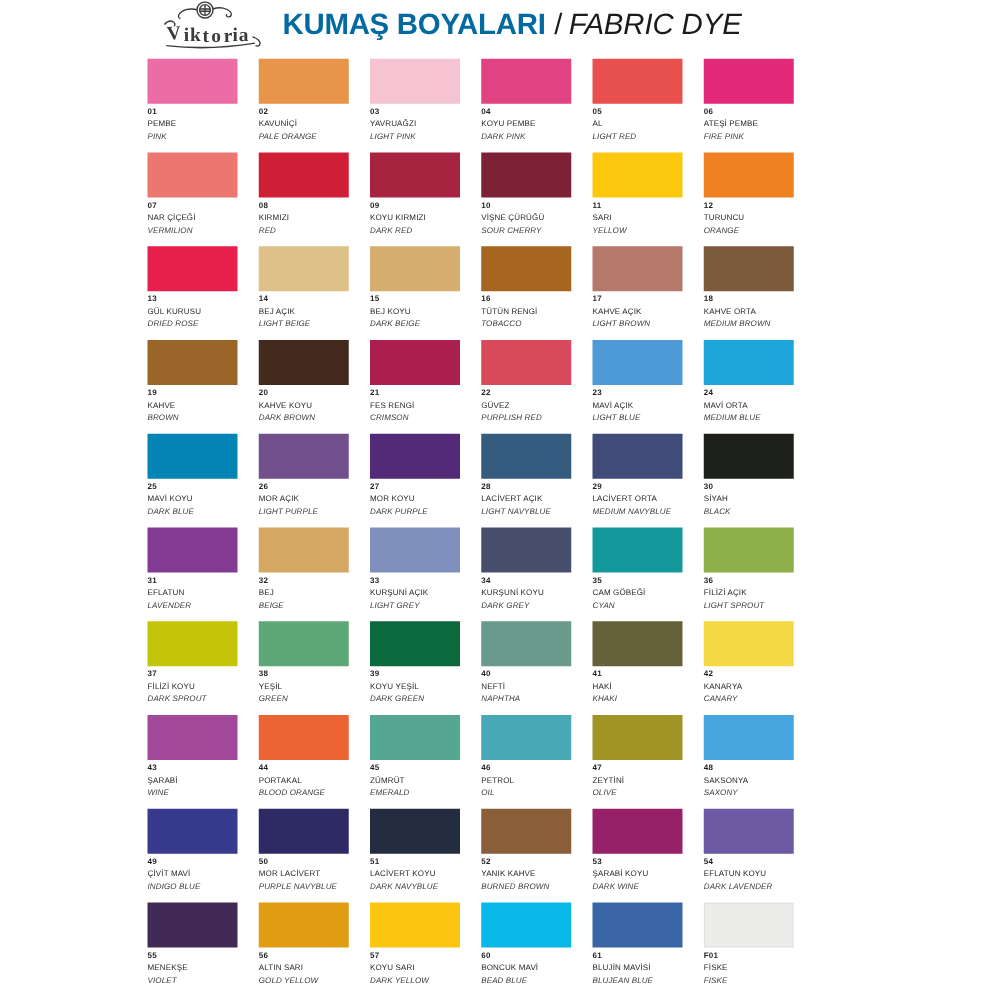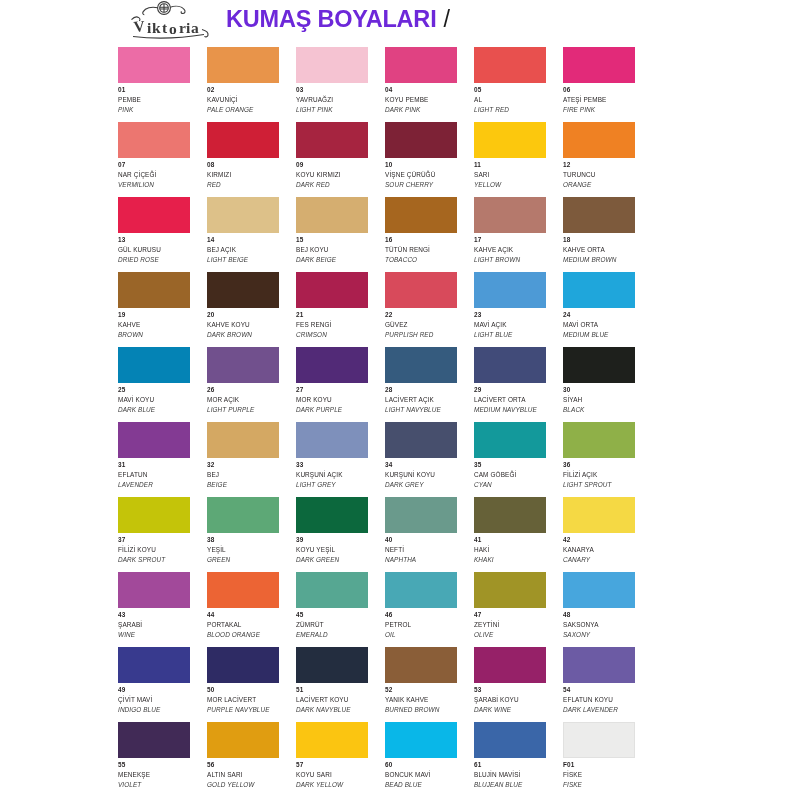--- a/index.html
+++ b/index.html
@@ -48,21 +48,21 @@
     top: 6px;
     height: 30px;
     display: flex;
     align-items: baseline;
     white-space: nowrap;
   }
   .title-main {
     font-size: 23.5px;
     font-weight: bold;
     letter-spacing: -0.2px;
-    color: #6d28d9;
+    color: #0369a1;
   }
   .title-sep {
     font-size: 23.5px;
     font-weight: 300;
     color: #1b1b1b;
     margin: 0 5px 0 7px;
   }
   .title-sub {
     font-size: 23.5px;
     font-weight: normal;
@@ -159,20 +159,21 @@
           <text x="79" y="32.2">i</text>
           <text x="84" y="32.0">a</text>
         </g>
         <path d="M26 35.5 Q60 39.5 97 33.5" stroke="#3b3b3b" stroke-width="1.2" fill="none"></path>
       </svg>
     </div>
 
     <div class="title-wrap">
       <span class="title-main">KUMAŞ BOYALARI</span>
       <span class="title-sep">/</span>
+      <span class="title-sub">FABRIC DYE</span>
     </div>
   </div>
 
   <div class="grid" id="grid">
       <div class="row">
         <div class="cell">
           <div class="swatch" title="PINK" style="background: rgb(236, 108, 166);"></div>
           <div class="meta">
             <span class="code">01</span>
             <span class="name-tr">PEMBE</span>

